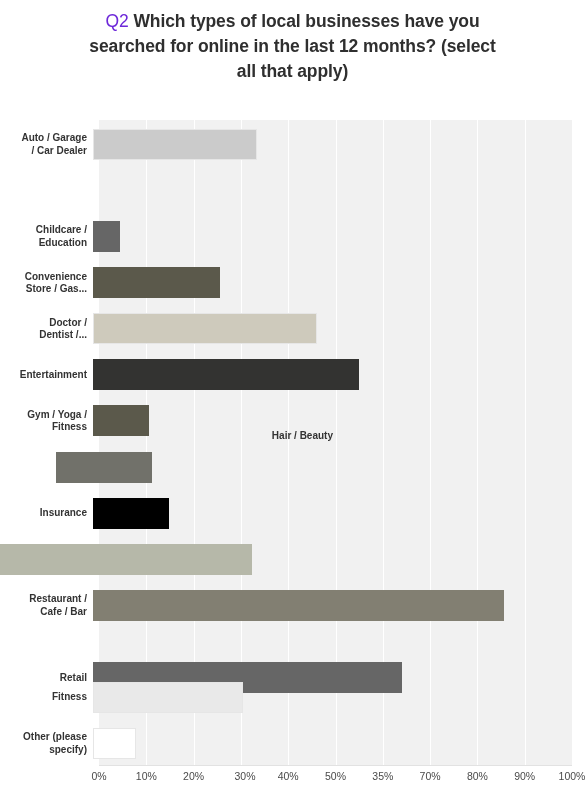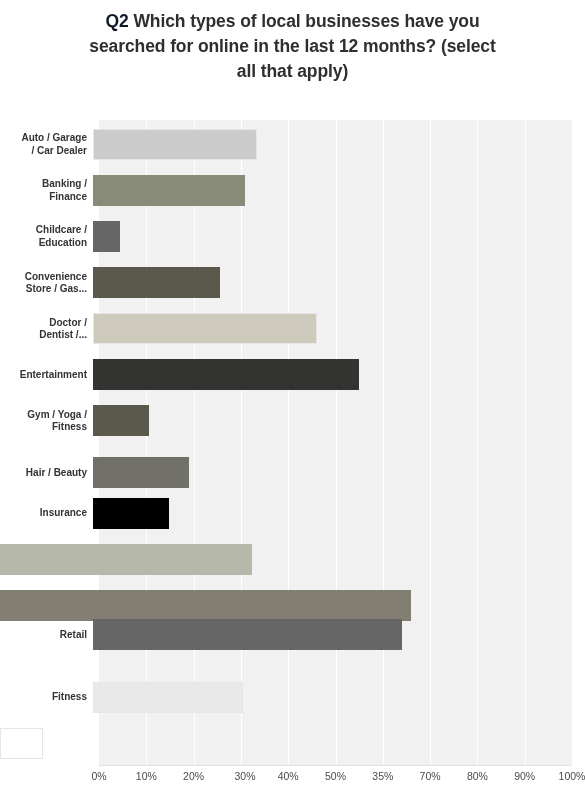--- a/index.html
+++ b/index.html
@@ -34,22 +34,22 @@
     display: block;
     margin: 0 auto;
     width: 420px;
     font-size: 17.5px;
     font-weight: bold;
     line-height: 25px;
     color: #2f2f2f;
     letter-spacing: -0.1px;
   }
   .title-q {
-    color: #0f172a;
-    font-weight: bold;
+    color: #6d28d9;
+    font-weight: normal;
   }
 
   
   .plot-wrap {
     position: absolute;
     left: 99px;
     top: 120px;
     width: 473px;
     height: 645px;
     background: #f1f1f1;
@@ -164,27 +164,20 @@
   <div class="axis-baseline"></div>
 
   <div class="rows" id="rows">
       <div class="row" style="top: 0px;">
         <div class="row-label">Auto / Garage
 / Car Dealer</div>
         <div class="bar-track">
           <div class="bar has-outline" title="Auto / Garage / Car Dealer: 34.7%" style="width: 164.131px; background: rgb(203, 203, 203);"></div>
         </div>
       </div>
-      <div class="row" style="top: 46.0714px;">
-        <div class="row-label">Banking /
-Finance</div>
-        <div class="bar-track">
-          <div class="bar" title="Banking / Finance: 32.1%" style="width: 151.833px; background: rgb(137, 139, 121);"></div>
-        </div>
-      </div>
       <div class="row" style="top: 92.1429px;">
         <div class="row-label">Childcare /
 Education</div>
         <div class="bar-track">
           <div class="bar" title="Childcare / Education: 5.8%" style="width: 27.434px; background: rgb(102, 102, 102);"></div>
         </div>
       </div>
       <div class="row" style="top: 138.214px;">
         <div class="row-label">Convenience
 Store / Gas...</div>
@@ -205,55 +198,59 @@
           <div class="bar" title="Entertainment: 56.2%" style="width: 265.826px; background: rgb(51, 51, 49);"></div>
         </div>
       </div>
       <div class="row" style="top: 276.429px;">
         <div class="row-label">Gym / Yoga /
 Fitness</div>
         <div class="bar-track">
           <div class="bar" title="Gym / Yoga / Fitness: 11.9%" style="width: 56.287px; background: rgb(91, 89, 75);"></div>
         </div>
       </div>
-      <div class="row" style="top: 328px;">
+      <div class="row" style="top: 310px; flex-direction: column;">
         <div class="row-label">Hair / Beauty</div>
         <div class="bar-track">
           <div class="bar" title="Hair / Beauty: 20.2%" style="width: 95.546px; background: rgb(113, 113, 106);"></div>
         </div>
       </div>
       <div class="row" style="top: 368.571px;">
         <div class="row-label">Insurance</div>
         <div class="bar-track">
           <div class="bar" title="Insurance: 16.1%" style="width: 76.153px; background: rgb(0, 0, 0);"></div>
         </div>
       </div>
       <div class="row" style="top: 414.643px;">
         <div class="bar-track">
           <div class="bar" title="Hotel / Inn / Bed &amp; Breakfast: 53.2%" style="width: 251.636px; background: rgb(182, 184, 169);"></div>
         </div>
       </div>
       <div class="row" style="top: 460.714px;">
+        <div class="row-label">Restaurant /
+Cafe / Bar</div>
         <div class="bar-track">
           <div class="bar" title="Restaurant / Cafe / Bar: 86.9%" style="width: 411.037px; background: rgb(130, 127, 114);"></div>
         </div>
       </div>
-      <div class="row" style="top: 490px;">
+      <div class="row" style="top: 533px;">
         <div class="row-label">Retail</div>
         <div class="bar-track">
           <div class="bar" title="Retail: 65.3%" style="width: 308.869px; background: rgb(102, 102, 102);"></div>
         </div>
       </div>
       <div class="row" style="top: 552.857px;">
         <div class="row-label">Fitness</div>
         <div class="bar-track">
           <div class="bar has-outline" title="Grocery: 31.8%" style="width: 150.414px; background: rgb(233, 233, 233);"></div>
         </div>
       </div>
       <div class="row" style="top: 598.929px;">
+        <div class="row-label">Other (please
+specify)</div>
         <div class="bar-track">
           <div class="bar has-outline" title="Other (please specify): 9%" style="width: 42.57px; background: rgb(255, 255, 255);"></div>
         </div>
       </div>
     </div>
 
   <div class="xaxis" id="xaxis">
       <div class="xtick" style="left: 0px;">0%</div>
       <div class="xtick" style="left: 47.3px;">10%</div>
       <div class="xtick" style="left: 94.6px;">20%</div>

